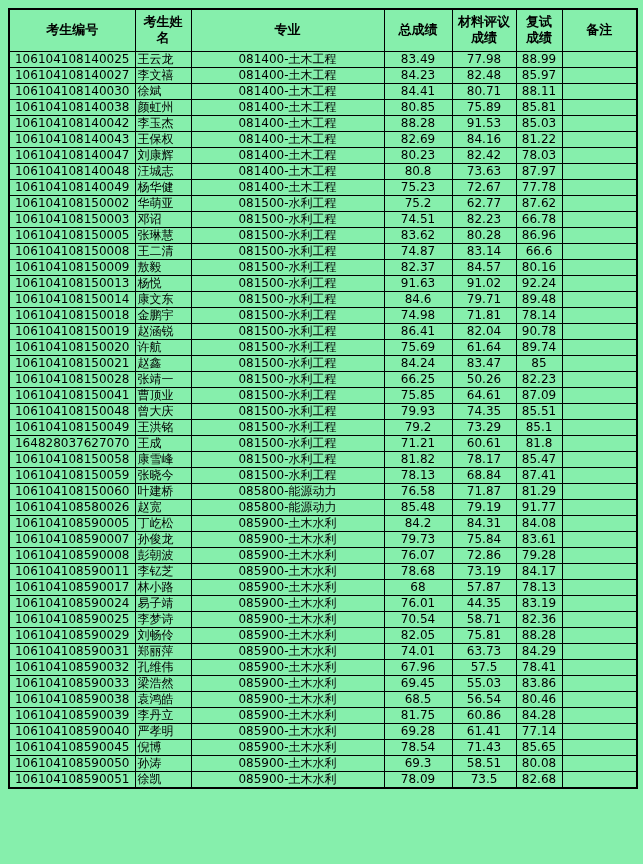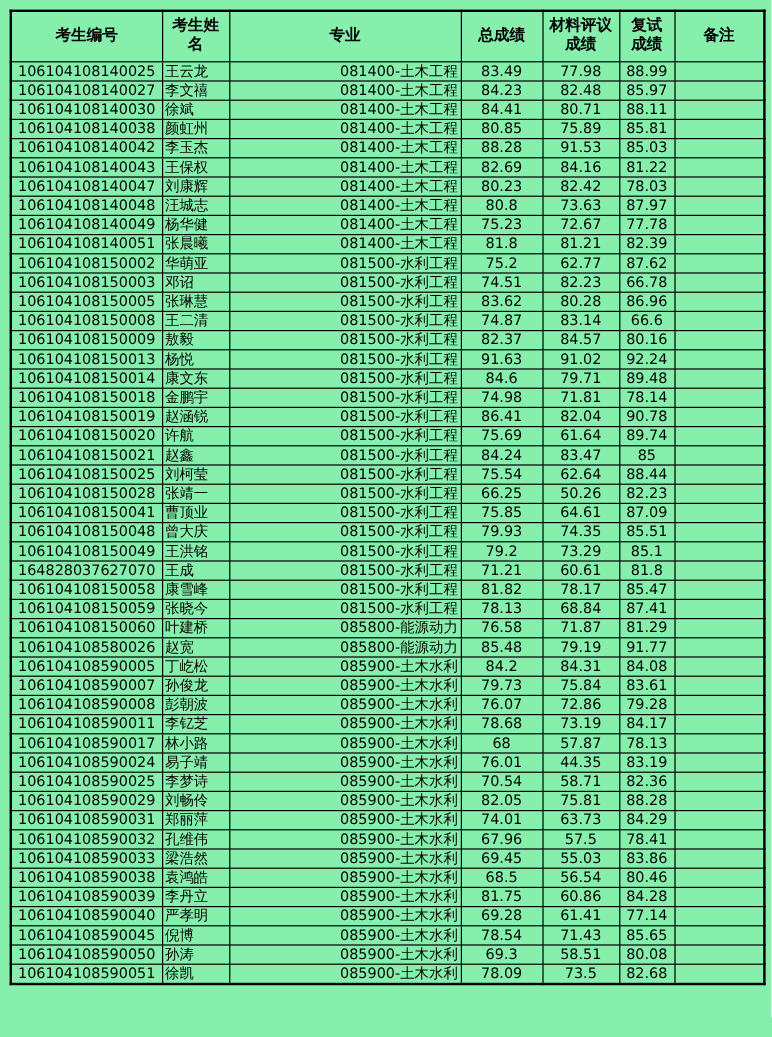--- a/index.html
+++ b/index.html
@@ -52,21 +52,21 @@
   col.c-id      { width: 126px; }
   col.c-name    { width: 56px;  }
   col.c-major   { width: 193px; }
   col.c-total   { width: 68px;  }
   col.c-material{ width: 64px;  }
   col.c-retest  { width: 46px;  }
   col.c-remark  { width: 75px;  }
 
   td.cell-id      { text-align: center; }
   td.cell-name    { text-align: left;   }
-  td.cell-major   { text-align: right;   }
+  td.cell-major   { text-align: center;   }
   td.cell-total,
   td.cell-material,
   td.cell-retest  { text-align: center; }
   td.cell-remark  { text-align: left;   }
 </style>
 </head>
 <body>
 
 <div class="page">
   <table class="results">
@@ -168,29 +168,20 @@
         <tr>
     <td class="cell-id">106104108140049</td>
     <td class="cell-name">杨华健</td>
     <td class="cell-major">081400-土木工程</td>
     <td class="cell-total">75.23</td>
     <td class="cell-material">72.67</td>
     <td class="cell-retest">77.78</td>
     <td class="cell-remark"></td>
   </tr>
         <tr>
-    <td class="cell-id">106104108140051</td>
-    <td class="cell-name">张晨曦</td>
-    <td class="cell-major">081400-土木工程</td>
-    <td class="cell-total">81.8</td>
-    <td class="cell-material">81.21</td>
-    <td class="cell-retest">82.39</td>
-    <td class="cell-remark"></td>
-  </tr>
-        <tr>
     <td class="cell-id">106104108150002</td>
     <td class="cell-name">华萌亚</td>
     <td class="cell-major">081500-水利工程</td>
     <td class="cell-total">75.2</td>
     <td class="cell-material">62.77</td>
     <td class="cell-retest">87.62</td>
     <td class="cell-remark"></td>
   </tr>
         <tr>
     <td class="cell-id">106104108150003</td>
@@ -273,29 +264,20 @@
     <td class="cell-retest">89.74</td>
     <td class="cell-remark"></td>
   </tr>
         <tr>
     <td class="cell-id">106104108150021</td>
     <td class="cell-name">赵鑫</td>
     <td class="cell-major">081500-水利工程</td>
     <td class="cell-total">84.24</td>
     <td class="cell-material">83.47</td>
     <td class="cell-retest">85</td>
-    <td class="cell-remark"></td>
-  </tr>
-        <tr>
-    <td class="cell-id">106104108150025</td>
-    <td class="cell-name">刘柯莹</td>
-    <td class="cell-major">081500-水利工程</td>
-    <td class="cell-total">75.54</td>
-    <td class="cell-material">62.64</td>
-    <td class="cell-retest">88.44</td>
     <td class="cell-remark"></td>
   </tr>
         <tr>
     <td class="cell-id">106104108150028</td>
     <td class="cell-name">张靖一</td>
     <td class="cell-major">081500-水利工程</td>
     <td class="cell-total">66.25</td>
     <td class="cell-material">50.26</td>
     <td class="cell-retest">82.23</td>
     <td class="cell-remark"></td>

